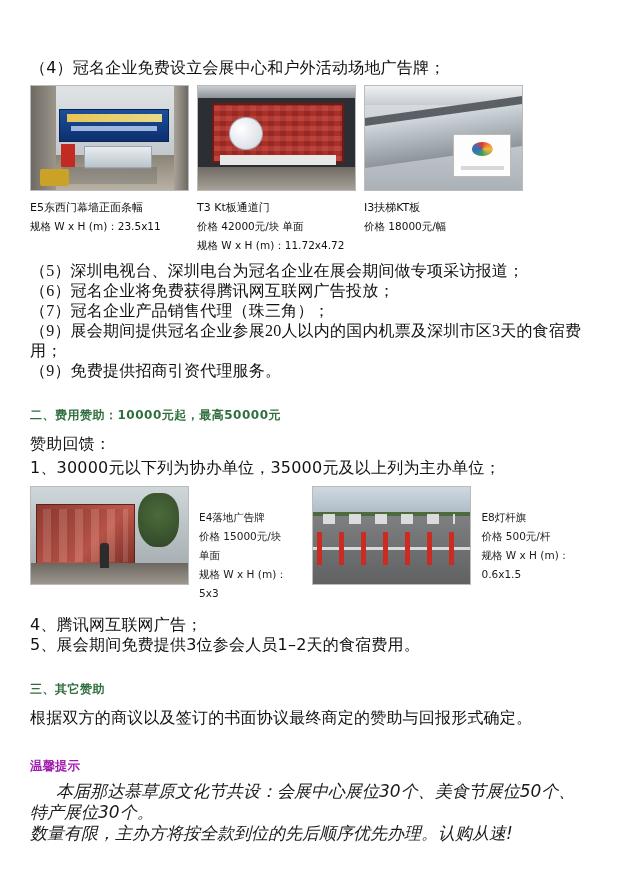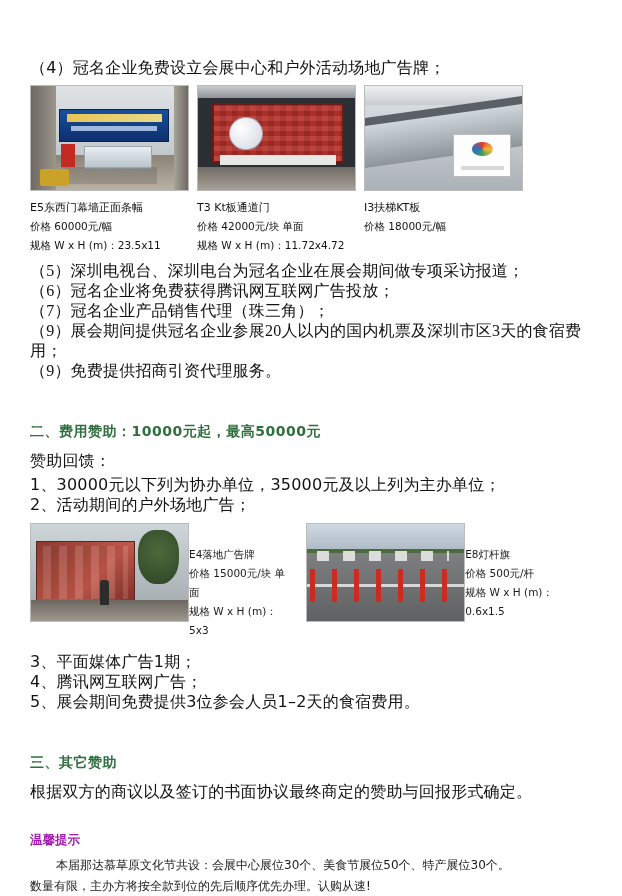--- a/index.html
+++ b/index.html
@@ -60,53 +60,54 @@
     font-size: 10.5px;
     line-height: 19px;
     margin-top: 7px;
     color: #111;
   }
   .cap .title { font-size: 11px; }
 
   
   .block2 {
     display: flex;
-    gap: 0;
+    gap: 10px;
     margin-top: 8px;
     align-items: flex-start;
   }
   .photo-wide {
     width: 157px;
     height: 97px;
     border: 1px solid #bbb;
     position: relative;
     overflow: hidden;
   }
   .cap-inline {
     font-size: 10.5px;
     line-height: 19px;
     padding-top: 22px;
   }
 
   h2.section {
-    font-size: 14px;
+    font-size: 12px;
     font-weight: bold;
     color: #2f6f3e;
-    margin: 42px 0 10px 0;
+    margin: 26px 0 10px 0;
     letter-spacing: 0.5px;
   }
   h3.sub {
     font-size: 12.5px;
     font-weight: bold;
     color: #a21caf;
     margin: 14px 0 6px 0;
   }
   .tips-body {
-    font-size: 12px;
+    font-size: 17px;
     line-height: 21px;
+    font-style: italic;
   }
   .indent { text-indent: 26px; }
 
   
   .ph-bg { position: absolute; inset: 0; }
 
   
   .p1-floor { position:absolute; left:0; right:0; bottom:0; height:34%; background:linear-gradient(#8b8376,#b9b2a4); }
   .p1-wall { position:absolute; left:0; right:0; top:0; height:66%; background:linear-gradient(#dfe3e6,#c2c8cc); }
   .p1-col-l { position:absolute; left:0; top:0; bottom:0; width:16%; background:linear-gradient(90deg,#6e6a63,#9b958b); }
@@ -175,21 +176,20 @@
                 <div class="bb"></div>
               </div>
             <div class="p1-stand"></div>
             <div class="p1-red"></div>
             <div class="p1-people"></div>
             <div class="p1-veh"></div>
           </div>
         </div>
         <div class="cap">
           <div class="title">E5东西门幕墙正面条幅</div>
-          <div>价格 60000元/幅</div>
           <div>规格 W x H (m)：23.5x11</div>
         </div>
       </div>
 
       <div class="img-col w2">
         <div class="photo">
           <div class="ph-bg">
             <div class="p2-bg"></div>
             <div class="p2-lamp"></div>
             <div class="p2-screen"></div>
@@ -231,21 +231,20 @@
       <div class="line">（6）冠名企业将免费获得腾讯网互联网广告投放；</div>
       <div class="line">（7）冠名企业产品销售代理（珠三角）；</div>
       <div class="line">（9）展会期间提供冠名企业参展20人以内的国内机票及深圳市区3天的食宿费用；</div>
       <div class="line">（9）免费提供招商引资代理服务。</div>
     </div>
 
     <h2 class="section">二、费用赞助：10000元起，最高50000元</h2>
 
     <div class="line" style="margin-bottom:4px;">赞助回馈：</div>
     <div class="line">1、30000元以下列为协办单位，35000元及以上列为主办单位；</div>
-    <div class="line">2、活动期间的户外场地广告；</div>
 
     <div class="block2">
       <div>
         <div class="photo-wide">
           <div class="ph-bg">
             <div class="p4-bg"></div>
             <div class="p4-tree"></div>
             <div class="p4-wall"></div>
             <div class="p4-ground"></div>
             <div class="p4-person"></div>
@@ -271,21 +270,20 @@
         </div>
       </div>
       <div class="cap-inline">
         <div>E8灯杆旗</div>
         <div>价格 500元/杆</div>
         <div>规格 W x H (m)：0.6x1.5</div>
       </div>
     </div>
 
     <div style="margin-top:12px;">
-      <div class="line">3、平面媒体广告1期；</div>
       <div class="line">4、腾讯网互联网广告；</div>
       <div class="line">5、展会期间免费提供3位参会人员1–2天的食宿费用。</div>
     </div>
 
     <h2 class="section">三、其它赞助</h2>
     <div class="line">根据双方的商议以及签订的书面协议最终商定的赞助与回报形式确定。</div>
 
     <h3 class="sub" style="margin-top:30px;">温馨提示</h3>
     <div class="tips-body indent">本届那达慕草原文化节共设：会展中心展位30个、美食节展位50个、特产展位30个。</div>
     <div class="tips-body">数量有限，主办方将按全款到位的先后顺序优先办理。认购从速!</div>

